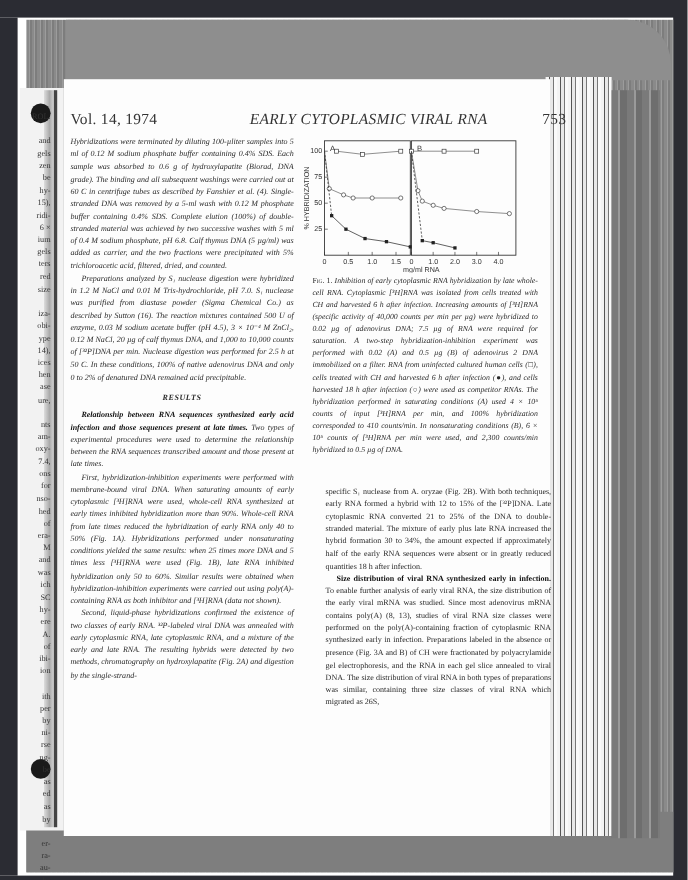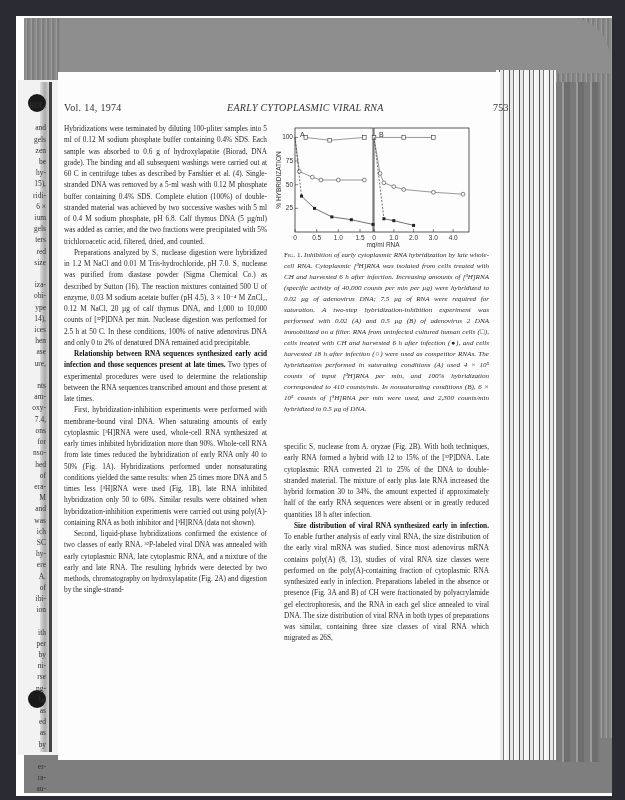--- a/index.html
+++ b/index.html
@@ -13,21 +13,21 @@
   .book-edge{position:absolute;left:496px;top:70px;width:60px;height:690px;
     background:repeating-linear-gradient(90deg,#f4f4f4 0 3px,#555 3px 4px,#e8e8e8 4px 7px,#777 7px 8px,#fafafa 8px 10px);}
   .book-edge2{position:absolute;left:556px;top:82px;width:44px;height:680px;
     background:repeating-linear-gradient(90deg,#7a7a7a 0 6px,#9a9a9a 6px 8px,#6e6e6e 8px 14px);}
   .prev-page{position:absolute;left:18px;top:80px;width:40px;height:675px;background:#f2f2f2;}
   .spine-line{position:absolute;left:49px;top:82px;width:3px;height:670px;background:#444;}
   .spine-shadow{position:absolute;left:40px;top:82px;width:10px;height:670px;background:linear-gradient(90deg,#ddd,#aaa,#ddd);}
   .page{position:absolute;left:58px;top:72px;width:442px;height:688px;background:#fdfdfd;}
   .hole{position:absolute;width:18px;height:18px;border-radius:50%;background:#1a1a1a;}
   .edge-words{position:absolute;left:20px;font-size:7.5px;line-height:11.2px;color:#333;text-align:right;width:26px;}
-  .hdr{position:absolute;top:102px;font-size:10px;color:#333;letter-spacing:.3px;}
+  .hdr{position:absolute;top:102px;font-size:14px;color:#333;letter-spacing:.3px;}
   .col{position:absolute;font-size:7.3px;line-height:11.25px;color:#2a2a2a;text-align:justify;}
   .col p{margin:0;text-indent:10px;}
   .col p.noind{text-indent:0;}
   .results{font-weight:bold;text-align:center;text-indent:0 !important;margin:8px 0 4px !important;letter-spacing:.5px;}
   .b{font-weight:bold;color:#111;}
   .caption{position:absolute;left:284px;top:250px;width:205px;font-size:7.1px;line-height:11px;color:#2a2a2a;text-align:justify;font-style:italic;}
   .caption .cap-label{font-style:normal;font-variant:small-caps;}
   .chart{position:absolute;left:273px;top:120px;width:212px;height:128px;}
   .chart svg text{font-family:"Liberation Sans","DejaVu Sans",sans-serif;fill:#333;}
 </style>
@@ -112,23 +112,24 @@
     <div>er-</div>
     <div>ra-</div>
     <div>au-</div>
     <div>be</div>
   </div>
 
 <div class="hdr" style="left:64px;">Vol. 14, 1974</div>
 <div class="hdr" style="left:227px;font-style:italic;">EARLY CYTOPLASMIC VIRAL RNA</div>
 <div class="hdr" style="left:493px;">753</div>
 
-<div class="col" style="left:64px;top:123px;width:203px;">
+<div class="col" style="left:64px;top:123px;width:203px;font-style:italic;">
   <p class="noind">Hybridizations were terminated by diluting 100-µliter samples into 5 ml of 0.12 M sodium phosphate buffer containing 0.4% SDS. Each sample was absorbed to 0.6 g of hydroxylapatite (Biorad, DNA grade). The binding and all subsequent washings were carried out at 60 C in centrifuge tubes as described by Fanshier et al. (4). Single-stranded DNA was removed by a 5-ml wash with 0.12 M phosphate buffer containing 0.4% SDS. Complete elution (100%) of double-stranded material was achieved by two successive washes with 5 ml of 0.4 M sodium phosphate, pH 6.8. Calf thymus DNA (5 µg/ml) was added as carrier, and the two fractions were precipitated with 5% trichloroacetic acid, filtered, dried, and counted.</p>
   <p>Preparations analyzed by S₁ nuclease digestion were hybridized in 1.2 M NaCl and 0.01 M Tris-hydrochloride, pH 7.0. S₁ nuclease was purified from diastase powder (Sigma Chemical Co.) as described by Sutton (16). The reaction mixtures contained 500 U of enzyme, 0.03 M sodium acetate buffer (pH 4.5), 3 × 10⁻⁴ M ZnCl₂, 0.12 M NaCl, 20 µg of calf thymus DNA, and 1,000 to 10,000 counts of [³²P]DNA per min. Nuclease digestion was performed for 2.5 h at 50 C. In these conditions, 100% of native adenovirus DNA and only 0 to 2% of denatured DNA remained acid precipitable.</p>
+  <p class="results">RESULTS</p>
   <p><span class="b">Relationship between RNA sequences synthesized early acid infection and those sequences present at late times.</span><span> Two types of experimental procedures were used to determine the relationship between the RNA sequences transcribed amount and those present at late times.</span></p>
   <p>First, hybridization-inhibition experiments were performed with membrane-bound viral DNA. When saturating amounts of early cytoplasmic [³H]RNA were used, whole-cell RNA synthesized at early times inhibited hybridization more than 90%. Whole-cell RNA from late times reduced the hybridization of early RNA only 40 to 50% (Fig. 1A). Hybridizations performed under nonsaturating conditions yielded the same results: when 25 times more DNA and 5 times less [³H]RNA were used (Fig. 1B), late RNA inhibited hybridization only 50 to 60%. Similar results were obtained when hybridization-inhibition experiments were carried out using poly(A)-containing RNA as both inhibitor and [³H]RNA (data not shown).</p>
   <p>Second, liquid-phase hybridizations confirmed the existence of two classes of early RNA. ³²P-labeled viral DNA was annealed with early cytoplasmic RNA, late cytoplasmic RNA, and a mixture of the early and late RNA. The resulting hybrids were detected by two methods, chromatography on hydroxylapatite (Fig. 2A) and digestion by the single-strand-</p>
 </div>
 
 <div class="chart">
   <svg id="fig1" width="212" height="128">
       <text x="8" y="60" font-size="6.5" text-anchor="middle" transform="rotate(-90 8 60)">% HYBRIDIZATION</text>
       <rect x="22" y="8" width="78" height="104" fill="none" stroke="#333" stroke-width="0.8"></rect>
       <text x="27" y="17" font-size="7">A</text>
@@ -194,16 +195,16 @@
       <rect x="119.29166666666667" y="99.15454545454546" width="3" height="3" fill="#222"></rect>
       <rect x="139.08333333333334" y="103.88181818181818" width="3" height="3" fill="#222"></rect>
       <text x="110" y="127" font-size="6.5" text-anchor="middle">mg/ml RNA</text>
     </svg>
 </div>
 
 <div class="caption">
   <span class="cap-label">Fig. 1.</span><span> Inhibition of early cytoplasmic RNA hybridization by late whole-cell RNA. Cytoplasmic [³H]RNA was isolated from cells treated with CH and harvested 6 h after infection. Increasing amounts of [³H]RNA (specific activity of 40,000 counts per min per µg) were hybridized to 0.02 µg of adenovirus DNA; 7.5 µg of RNA were required for saturation. A two-step hybridization-inhibition experiment was performed with 0.02 (A) and 0.5 µg (B) of adenovirus 2 DNA immobilized on a filter. RNA from uninfected cultured human cells (□), cells treated with CH and harvested 6 h after infection (●), and cells harvested 18 h after infection (○) were used as competitor RNAs. The hybridization performed in saturating conditions (A) used 4 × 10⁵ counts of input [³H]RNA per min, and 100% hybridization corresponded to 410 counts/min. In nonsaturating conditions (B), 6 × 10⁵ counts of [³H]RNA per min were used, and 2,300 counts/min hybridized to 0.5 µg of DNA.</span>
 </div>
 
-<div class="col" style="left:284px;top:441px;width:205px;">
+<div class="col" style="left:296px;top:441px;width:205px;">
   <p class="noind">specific S₁ nuclease from A. oryzae (Fig. 2B). With both techniques, early RNA formed a hybrid with 12 to 15% of the [³²P]DNA. Late cytoplasmic RNA converted 21 to 25% of the DNA to double-stranded material. The mixture of early plus late RNA increased the hybrid formation 30 to 34%, the amount expected if approximately half of the early RNA sequences were absent or in greatly reduced quantities 18 h after infection.</p>
   <p><span class="b">Size distribution of viral RNA synthesized early in infection.</span><span> To enable further analysis of early viral RNA, the size distribution of the early viral mRNA was studied. Since most adenovirus mRNA contains poly(A) (8, 13), studies of viral RNA size classes were performed on the poly(A)-containing fraction of cytoplasmic RNA synthesized early in infection. Preparations labeled in the absence or presence (Fig. 3A and B) of CH were fractionated by polyacrylamide gel electrophoresis, and the RNA in each gel slice annealed to viral DNA. The size distribution of viral RNA in both types of preparations was similar, containing three size classes of viral RNA which migrated as 26S,</span></p>
 </div>
 
 </body></html>

